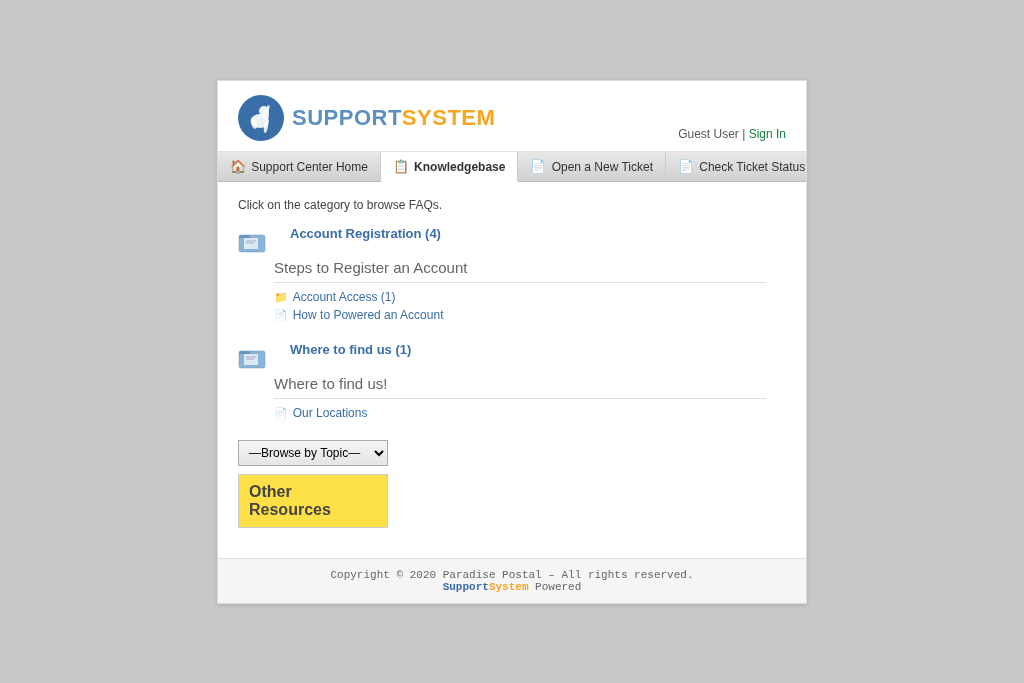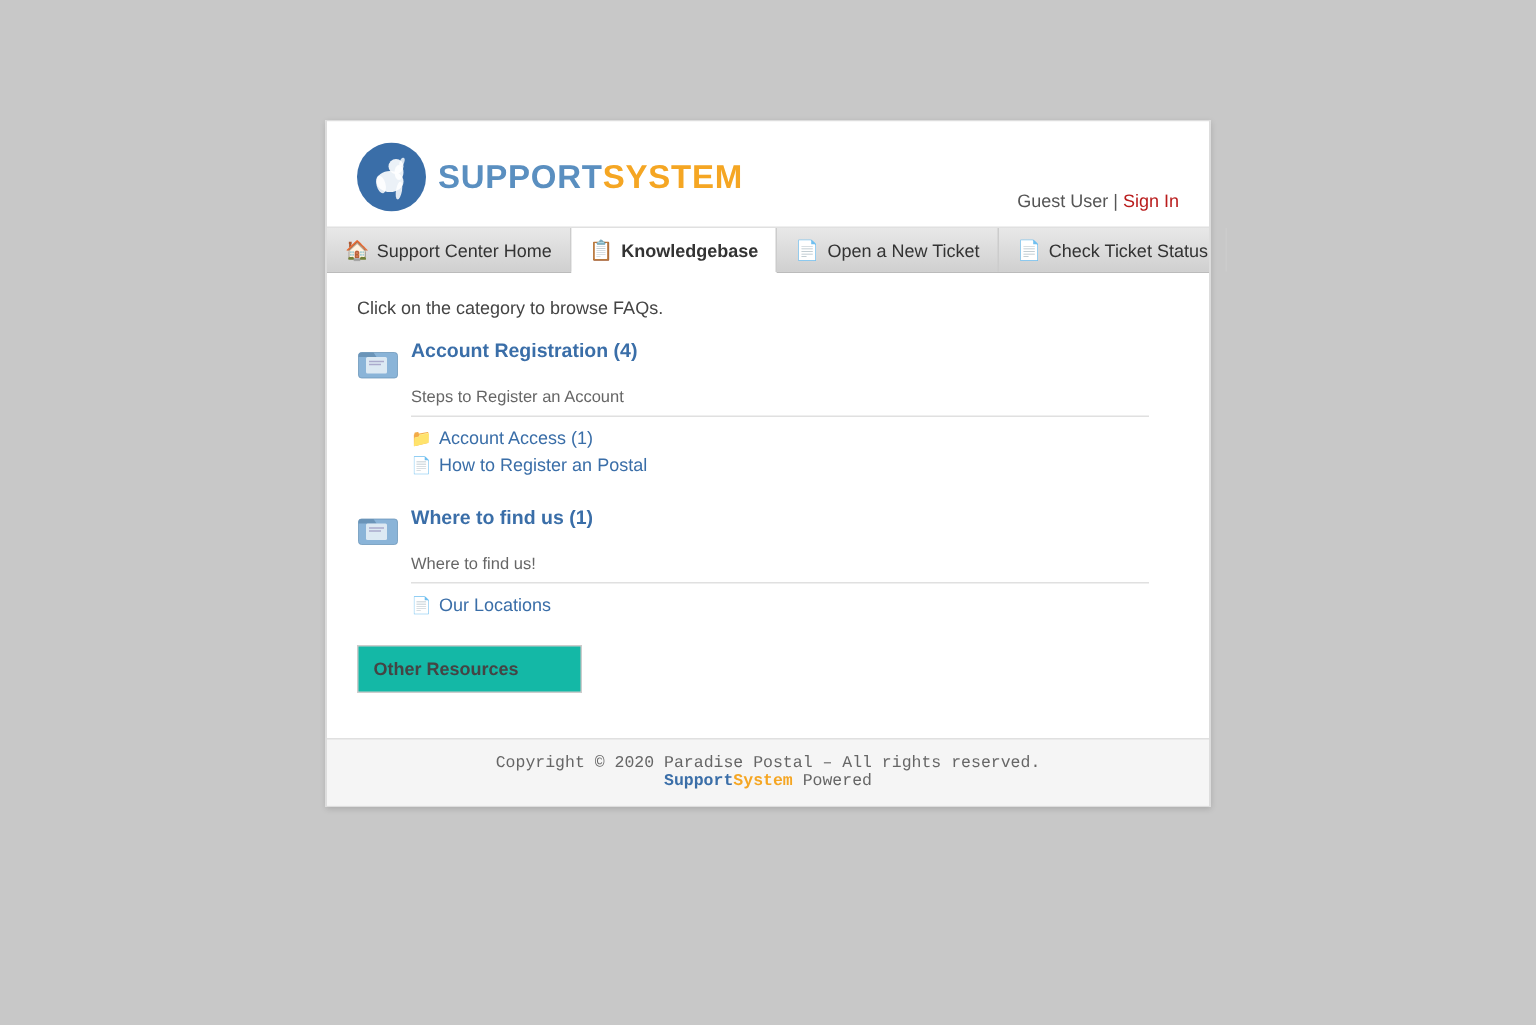--- a/index.html
+++ b/index.html
@@ -42,21 +42,21 @@
       font-weight: bold;
       letter-spacing: 0.5px;
     }
     .logo-support { color: #5a8fc0; }
     .logo-system { color: #f5a623; }
     .user-area {
       font-size: 12px;
       color: #555;
     }
     .user-area a {
-      color: #b91c1c;
+      color: #15803d;
       text-decoration: none;
     }
     
     .nav-bar {
       background: linear-gradient(to bottom, #e8e8e8, #d0d0d0);
       border-bottom: 1px solid #bbb;
       display: flex;
       align-items: stretch;
     }
     .nav-item {
@@ -102,37 +102,37 @@
       color: #444;
       margin-bottom: 14px;
     }
     
     .category-block {
       margin-bottom: 18px;
     }
     .category-header {
       display: flex;
       align-items: flex-start;
-      gap: 8px;
+      gap: 24px;
       margin-bottom: 4px;
     }
     .folder-icon {
       width: 28px;
       height: 28px;
       flex-shrink: 0;
       margin-top: 1px;
     }
     .category-title {
       font-size: 13px;
       font-weight: bold;
       color: #3a6ea8;
       text-decoration: none;
     }
     .category-desc {
-      font-size: 11px;
+      font-size: 15px;
       color: #666;
       margin-left: 36px;
       margin-bottom: 6px;
     }
     .sub-items {
       margin-left: 36px;
       border-top: 1px solid #e0e0e0;
       padding-top: 5px;
     }
     .sub-item {
@@ -155,24 +155,24 @@
       padding: 4px 6px;
       border: 1px solid #aaa;
       background: linear-gradient(to bottom, #f5f5f5, #e5e5e5);
       cursor: pointer;
       margin-bottom: 8px;
       appearance: auto;
     }
     .other-resources-box {
       border: 1px solid #ccc;
       padding: 8px 10px;
-      font-size: 12px;
+      font-size: 16px;
       font-weight: bold;
       color: #444;
-      background: #14b8a6;
+      background: #fde047;
     }
     
     .footer {
       background: #f5f5f5;
       border-top: 1px solid #e0e0e0;
       padding: 10px;
       text-align: center;
       font-size: 11px;
       color: #666;
       font-family: Liberation Mono, monospace;
@@ -245,21 +245,21 @@
           <a href="#" class="category-title">Account Registration (4)</a>
         </div>
         <p class="category-desc">Steps to Register an Account</p>
         <div class="sub-items">
           <a href="#" class="sub-item">
             <span class="sub-item-icon">📁</span>
             <span>Account Access (1)</span>
           </a>
           <a href="#" class="sub-item">
             <span class="sub-item-icon">📄</span>
-            <span>How to Register an Postal</span>
+            <span>How to Powered an Account</span>
           </a>
         </div>
       </div>
 
       <div class="category-block">
         <div class="category-header">
           <svg class="folder-icon" viewBox="0 0 28 28" xmlns="http://www.w3.org/2000/svg">
             <rect x="1" y="8" width="26" height="17" rx="2" fill="#8ab4d8"></rect>
             <rect x="1" y="8" width="26" height="17" rx="2" fill="none" stroke="#6a94b8" stroke-width="0.5"></rect>
             <path d="M1 10 Q1 8 3 8 L11 8 L13 11 L1 11 Z" fill="#6a94b8"></path>
@@ -273,20 +273,23 @@
         <div class="sub-items">
           <a href="#" class="sub-item">
             <span class="sub-item-icon">📄</span>
             <span>Our Locations</span>
           </a>
         </div>
       </div>
     </div>
 
     <div class="sidebar">
+      <select class="browse-select">
+        <option>—Browse by Topic—</option>
+      </select>
       <div class="other-resources-box">
         <span>Other Resources</span>
       </div>
     </div>
   </div>
 
   <div class="footer">
     <div>Copyright © 2020 Paradise Postal – All rights reserved.</div>
     <div>
       <span class="footer-support">Support</span><span class="footer-system">System</span><span> Powered</span>

